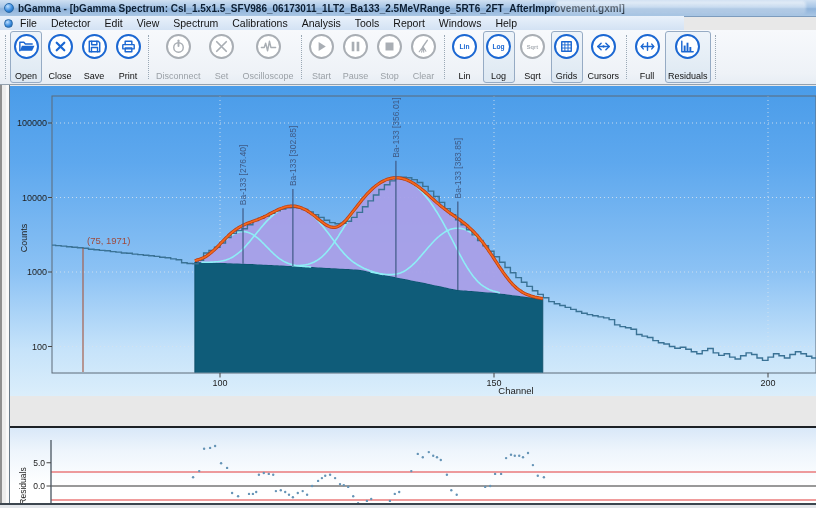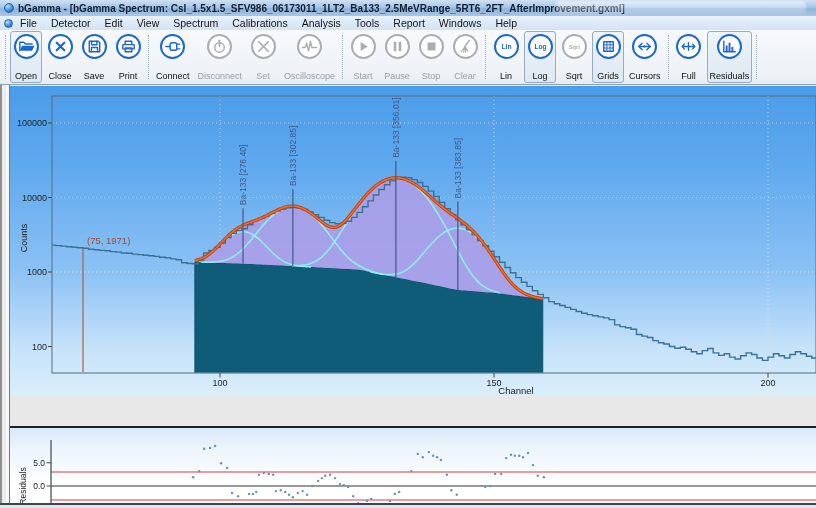--- a/index.html
+++ b/index.html
@@ -9,21 +9,21 @@
   #titlebar{position:absolute;left:0;top:0;width:816px;height:16px;
     background:linear-gradient(180deg,#cfe0f2 0%,#a8c6e6 45%,#8fb3da 55%,#a9c6e4 100%);
     border-bottom:1px solid #7d9cbe;display:flex;align-items:center;overflow:hidden;}
   #titlebar .title-text{font-size:10px;font-weight:600;color:#0d1f33;white-space:nowrap;margin-left:4px;}
   .sphere{width:10px;height:10px;border-radius:50%;flex:0 0 auto;margin-left:4px;
     background:radial-gradient(circle at 35% 30%,#bfe0ff 0%,#3b8de0 55%,#145a9e 100%);
     border:1px solid #2a6aa8;box-sizing:border-box;}
   #titlebar-glare{position:absolute;right:10px;top:1px;width:250px;height:13px;border-radius:4px;
     background:linear-gradient(180deg,rgba(255,255,255,.55),rgba(255,255,255,.15));
     filter:blur(1px);}
-  #menubar{position:absolute;left:0;top:16px;width:816px;height:14px;
+  #menubar{position:absolute;left:0;top:16px;width:684px;height:14px;
     background:linear-gradient(180deg,#e9f1fb 0%,#d3e2f4 100%);
     border-bottom:1px solid #bccddf;display:flex;align-items:center;}
   .menu-item{font-size:10.5px;color:#141414;padding:0 7px;line-height:13px;cursor:default;}
   
   #toolbar{position:absolute;left:0;top:30px;width:816px;height:55px;
     background:linear-gradient(180deg,#f7f9fc 0%,#eef2f7 80%,#e7edf4 100%);
     border-bottom:1px solid #93a1af;display:flex;align-items:center;padding-left:2px;box-sizing:border-box;}
   .tb-sep{width:0;height:44px;border-left:1px dotted #9aa8b5;margin:0 3px;}
   .tb-group{display:flex;align-items:flex-start;}
   .tb-btn{display:flex;flex-direction:column;align-items:center;min-width:26px;
@@ -113,29 +113,20 @@
               <path d="M6.5 8 V4.5 h7 V8"></path>
               <rect x="4" y="8" width="12" height="4.5" rx="0.5"></rect>
               <path d="M6.5 15.5 v-4 h7 v4 z"></path>
             </svg>
           </span>
           <span class="tb-label">Print</span>
         </div>
       </div>
       <div class="tb-sep"></div>
       <div class="tb-group">
-        <div class="tb-btn normal">
-          <span class="tb-icon">
-            <svg viewBox="0 0 20 20" fill="none" stroke="currentColor" stroke-width="1.5" stroke-linecap="round" stroke-linejoin="round">
-              <path d="M3 10 h4.5 M15.2 7.5 H17.5 M15.2 12.5 H17.5"></path>
-              <rect x="7.5" y="6" width="7" height="8" rx="2"></rect>
-            </svg>
-          </span>
-          <span class="tb-label">Connect</span>
-        </div>
         <div class="tb-btn disabled">
           <span class="tb-icon">
             <svg viewBox="0 0 20 20" fill="none" stroke="currentColor" stroke-width="1.5" stroke-linecap="round" stroke-linejoin="round">
               <circle cx="10" cy="11" r="5"></circle>
               <path d="M10 3.5 V9.5" stroke-width="2"></path>
             </svg>
           </span>
           <span class="tb-label">Disconnect</span>
         </div>
         <div class="tb-btn disabled">

